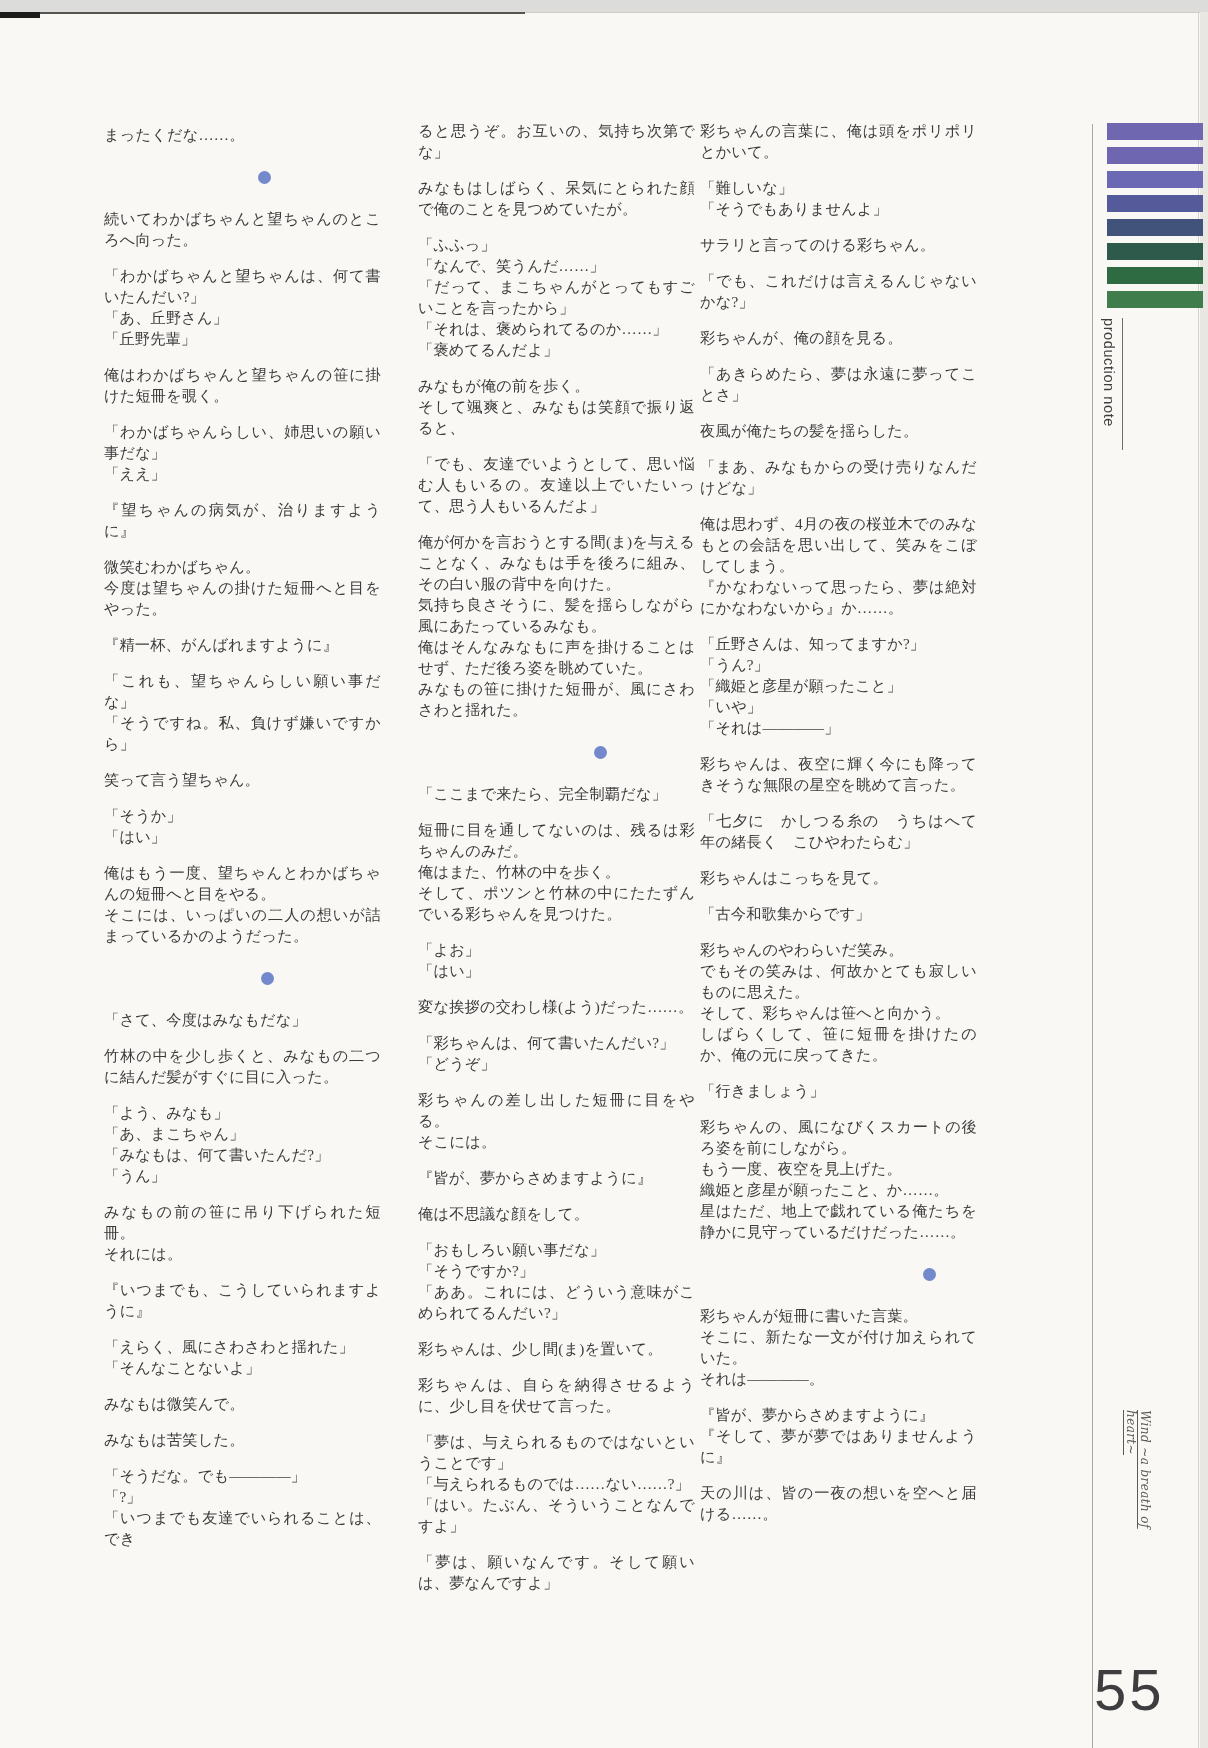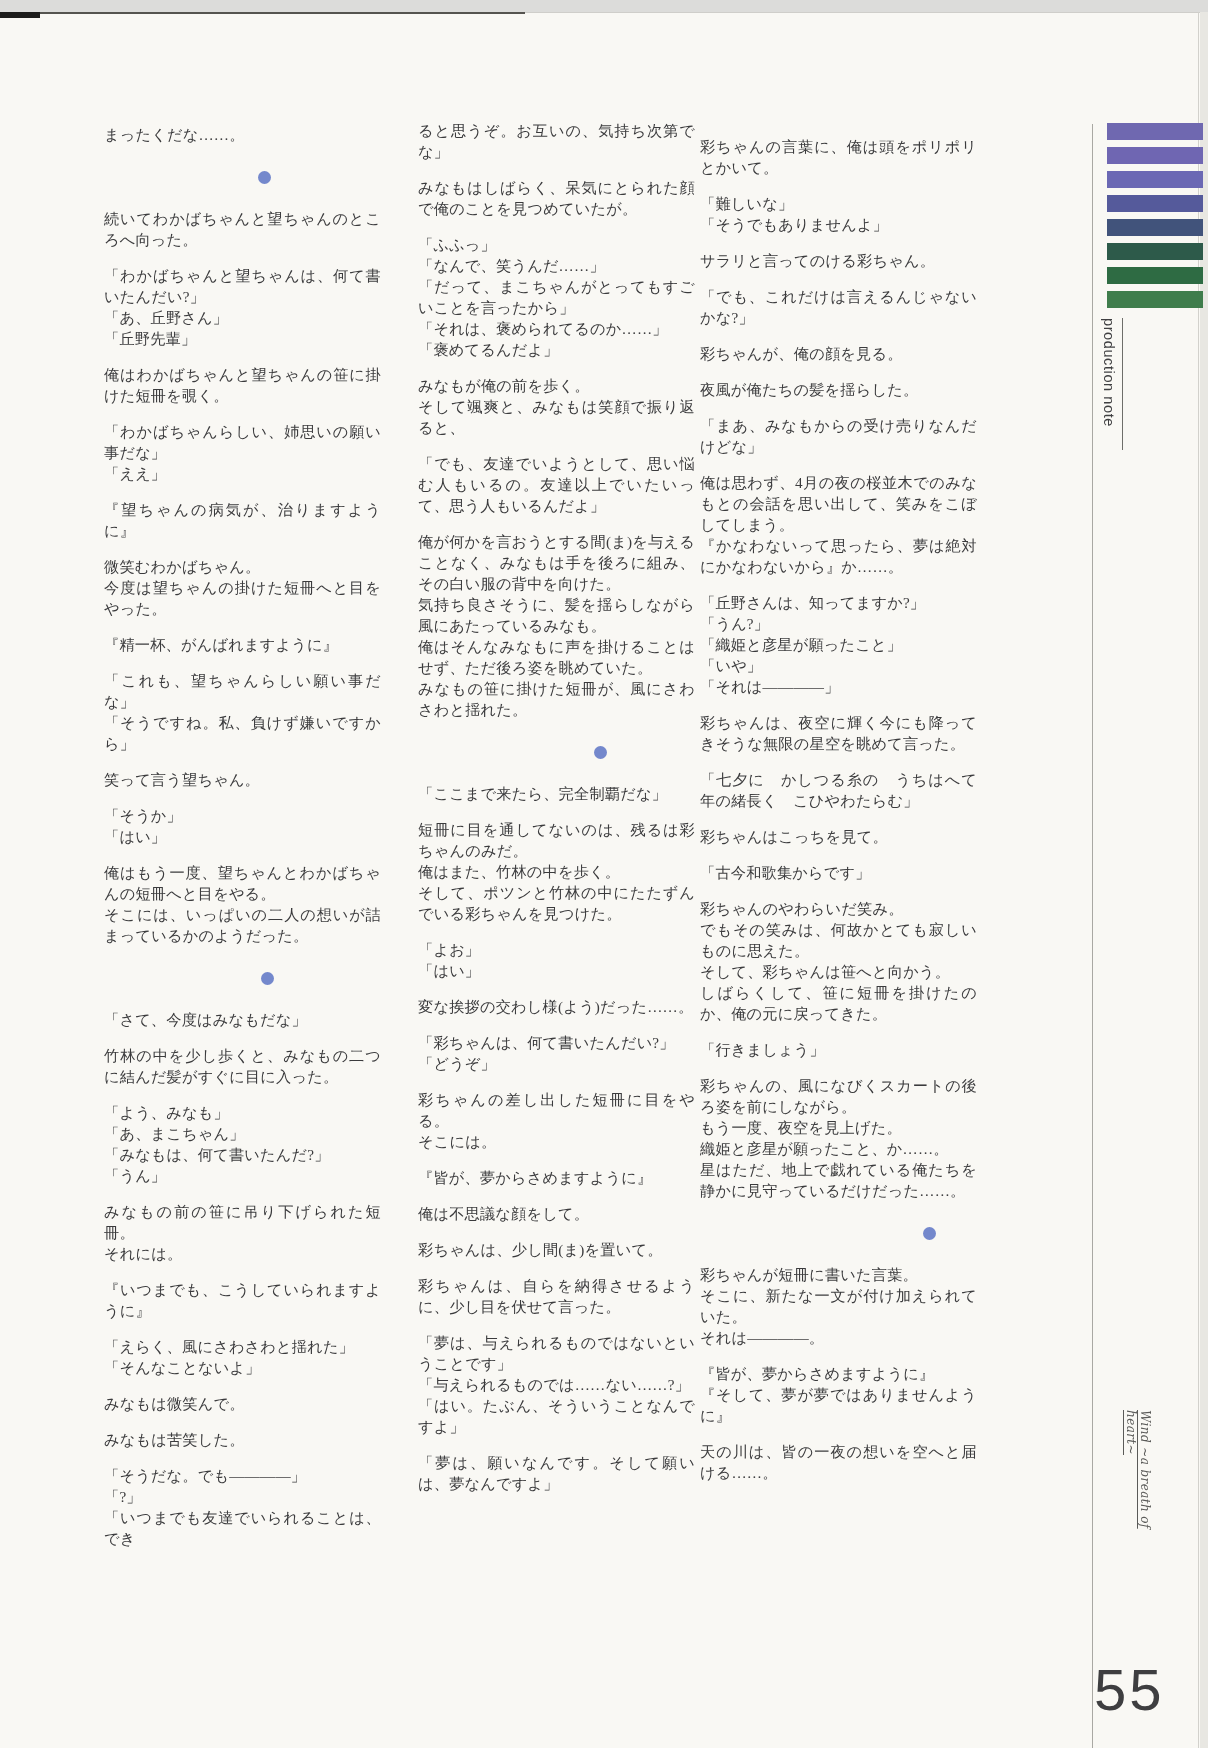--- a/index.html
+++ b/index.html
@@ -15,21 +15,21 @@
   .right-edge-strip{position:absolute;right:0;top:0;width:8px;height:100%;background:#e8e7e2;}
   .right-edge-line{position:absolute;left:1198px;top:0;width:1px;height:100%;background:#d2d1cc;}
   
   .col{
     position:absolute;width:277px;color:#3b3b3d;
     font-size:15.2px;line-height:21px;letter-spacing:0.2px;
     text-align:justify;
   }
   .col-1{left:104px;top:112px;}
   .col-2{left:418px;top:108px;}
-  .col-3{left:700px;top:124px;}
+  .col-3{left:700px;top:108px;}
   .block{margin:0;}
   .block + .block{margin-top:15px;}
   .block p{margin:0;}
   .block-dot{display:flex;justify-content:center;margin-top:24px;margin-bottom:24px;}
   .block + .block-dot{margin-top:26px;}
   .dot{width:13px;height:13px;border-radius:50%;display:inline-block;}
   
   .side-rule{position:absolute;left:1092px;top:112px;width:1px;height:1636px;background:#a9a8a3;}
   .bars{position:absolute;left:1107px;top:111px;width:96px;}
   .bar{width:96px;height:17px;margin-bottom:7px;}
@@ -202,20 +202,25 @@
         <p>彩ちゃんの差し出した短冊に目をやる。</p>
         <p>そこには。</p>
       </div>
       <div class="block">
         <p>『皆が、夢からさめますように』</p>
       </div>
       <div class="block">
         <p>俺は不思議な顔をして。</p>
       </div>
       <div class="block">
+        <p>「おもしろい願い事だな」</p>
+        <p>「そうですか?」</p>
+        <p>「ああ。これには、どういう意味がこめられてるんだい?」</p>
+      </div>
+      <div class="block">
         <p>彩ちゃんは、少し間(ま)を置いて。</p>
       </div>
       <div class="block">
         <p>彩ちゃんは、自らを納得させるように、少し目を伏せて言った。</p>
       </div>
       <div class="block">
         <p>「夢は、与えられるものではないということです」</p>
         <p>「与えられるものでは……ない……?」</p>
         <p>「はい。たぶん、そういうことなんですよ」</p>
       </div>
@@ -232,20 +237,23 @@
         <p>「そうでもありませんよ」</p>
       </div>
       <div class="block">
         <p>サラリと言ってのける彩ちゃん。</p>
       </div>
       <div class="block">
         <p>「でも、これだけは言えるんじゃないかな?」</p>
       </div>
       <div class="block">
         <p>彩ちゃんが、俺の顔を見る。</p>
+      </div>
+      <div class="block">
+        <p>「あきらめたら、夢は永遠に夢ってことさ」</p>
       </div>
       <div class="block">
         <p>夜風が俺たちの髪を揺らした。</p>
       </div>
       <div class="block">
         <p>「まあ、みなもからの受け売りなんだけどな」</p>
       </div>
       <div class="block">
         <p>俺は思わず、4月の夜の桜並木でのみなもとの会話を思い出して、笑みをこぼしてしまう。</p>
         <p>『かなわないって思ったら、夢は絶対にかなわないから』か……。</p>

